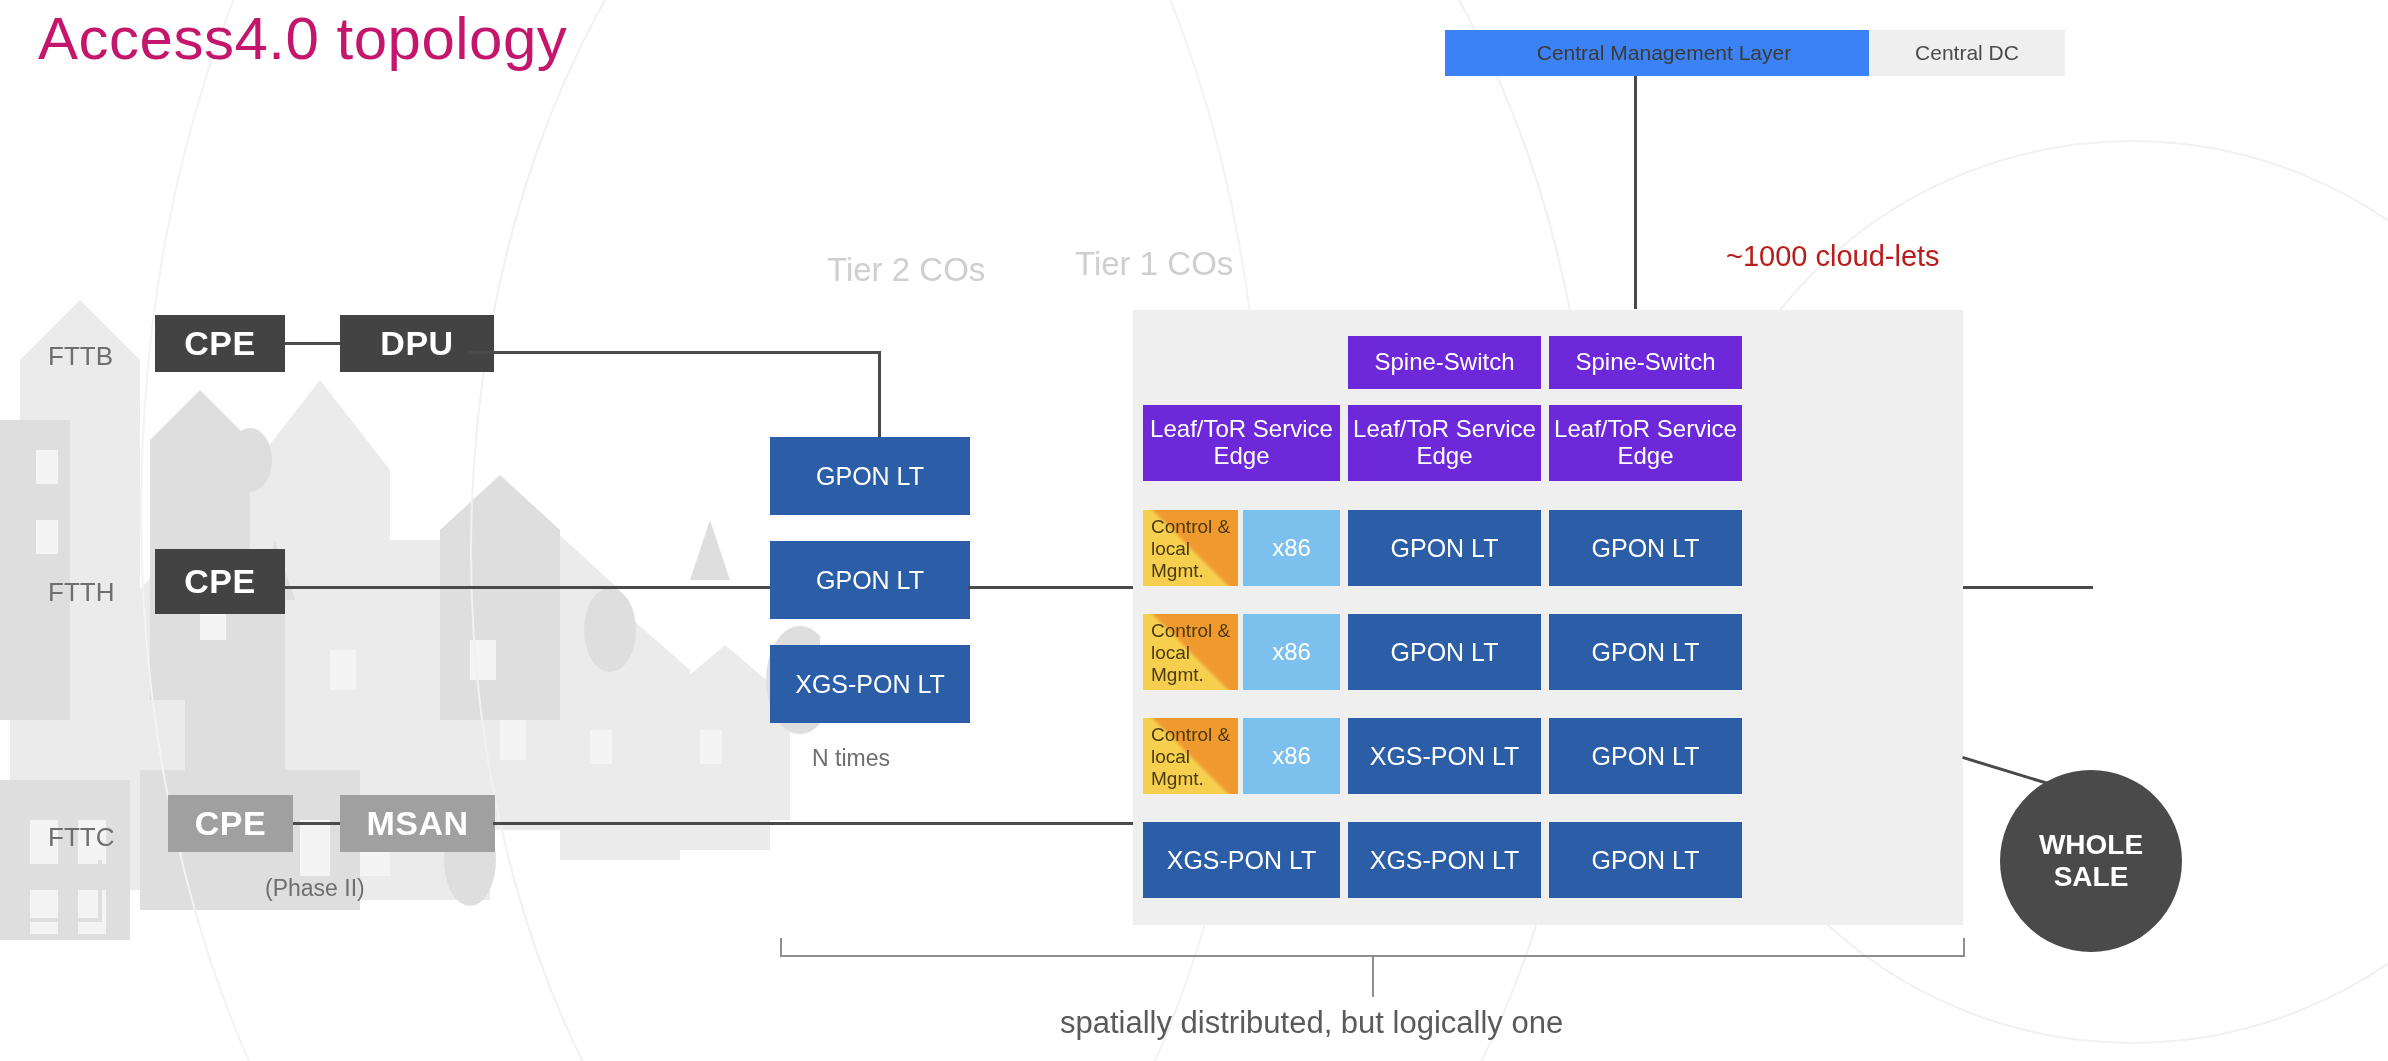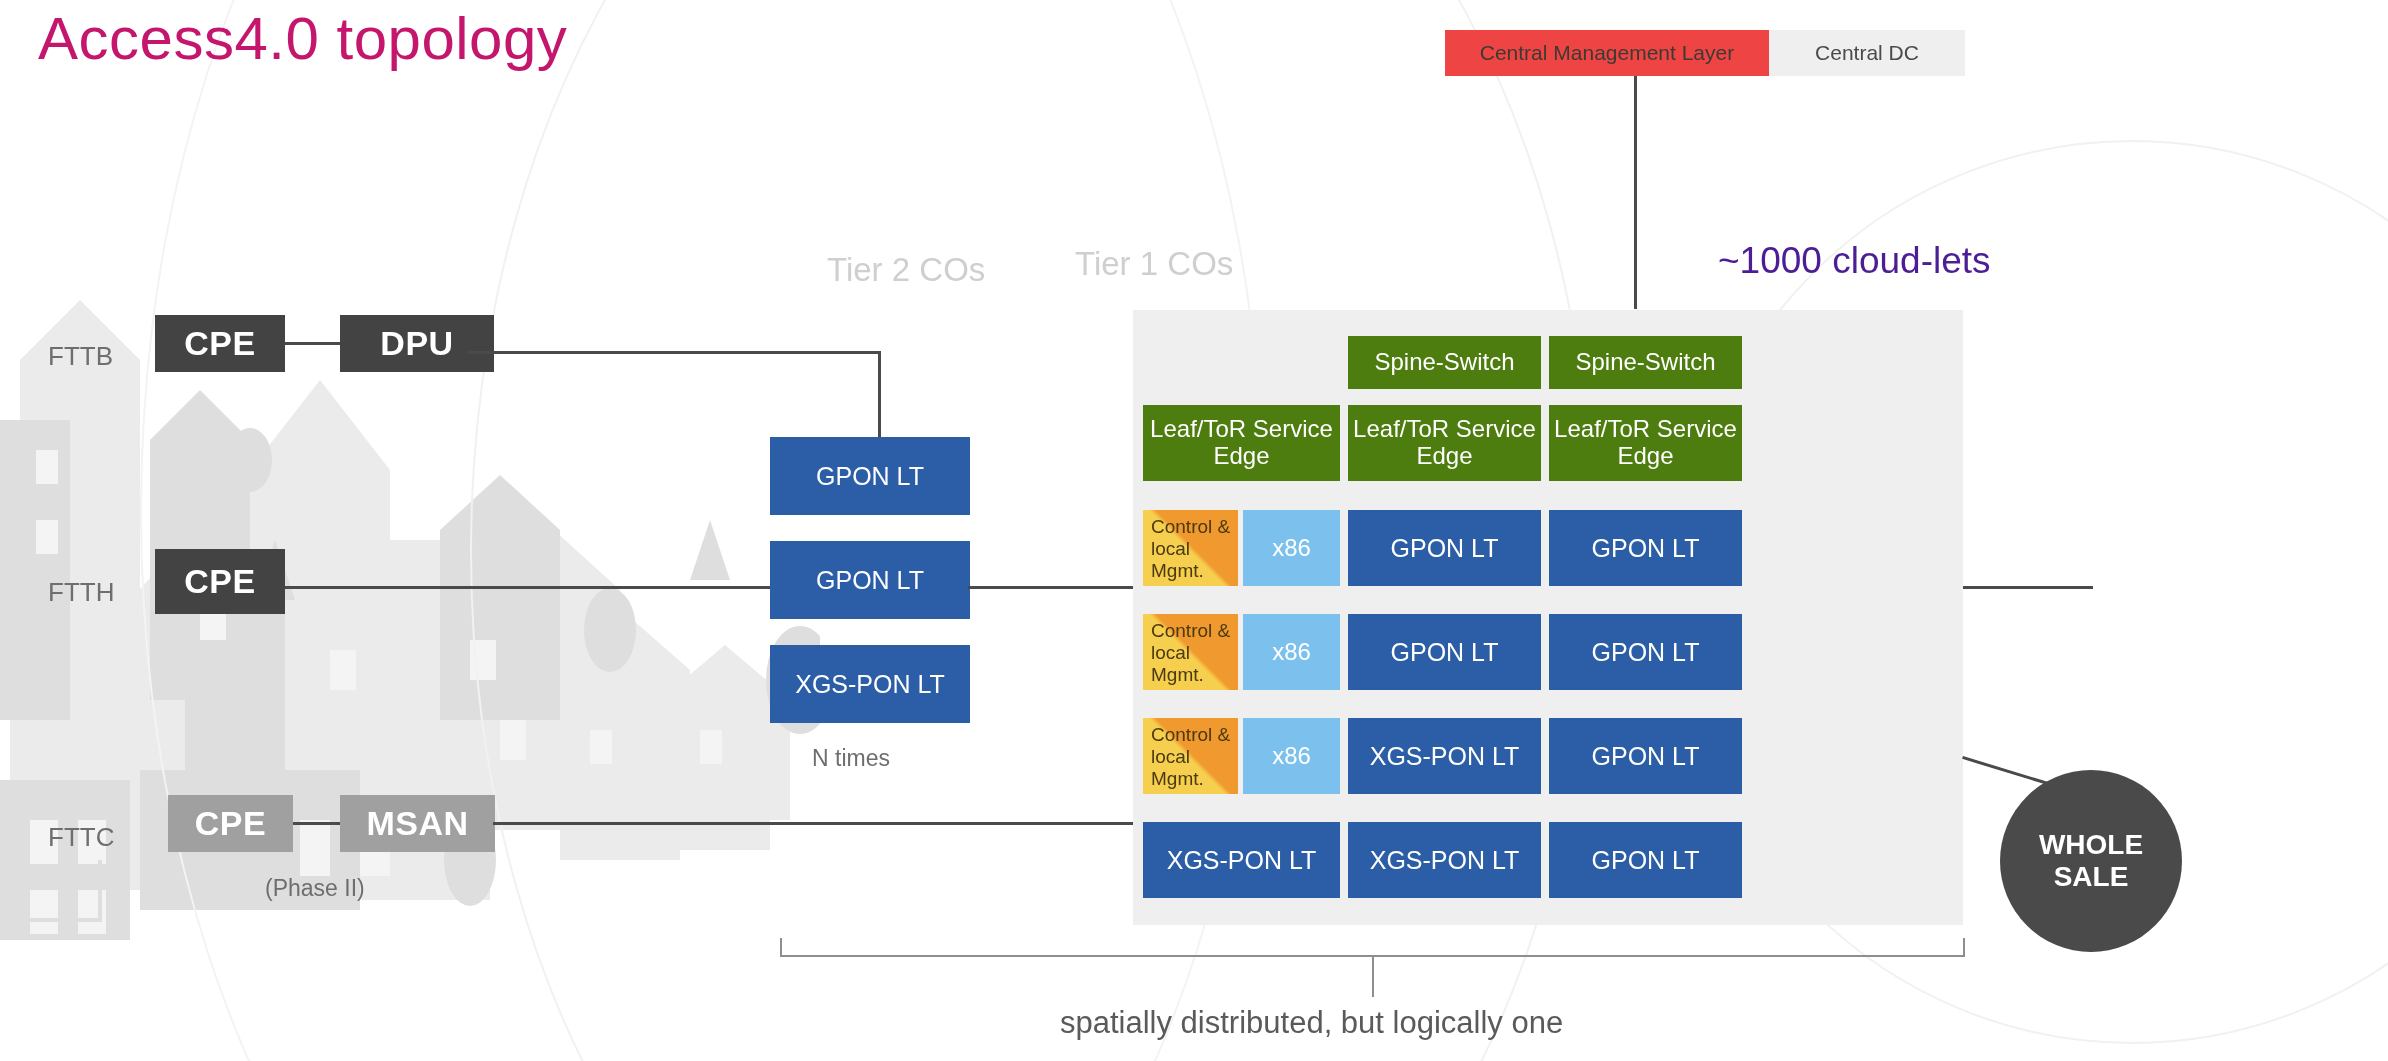--- a/index.html
+++ b/index.html
@@ -21,48 +21,48 @@
     font-size:60px;color:#c4166c;letter-spacing:.5px;
     font-weight:400;white-space:nowrap;
   }
 
   
   .legend{position:absolute;left:1445px;top:30px;display:flex;}
   .legend-chip{
     height:46px;display:flex;align-items:center;justify-content:center;
     font-size:21px;color:#3d3a33;
   }
-  .legend-chip.cml{width:324px;background:#ef4444;}
+  .legend-chip.cml{width:410px;background:#3b82f6;padding-left:14px;}
   .legend-chip.cdc{width:196px;background:#efefef;color:#4b4b4b;}
 
   
   .node{
     position:absolute;display:flex;align-items:center;justify-content:center;
     text-align:center;color:#ffffff;box-sizing:border-box;
   }
   .node.dark{background:#434343;font-weight:bold;font-size:34px;letter-spacing:.5px;}
   .node.mid{background:#a0a0a0;font-weight:bold;font-size:34px;letter-spacing:.5px;}
   .node.blue{background:#2b5ea7;font-size:25px;}
-  .node.teal{background:#4d7c0f;font-size:24px;line-height:1.12;}
+  .node.teal{background:#6d28d9;font-size:24px;line-height:1.12;}
   .node.lblue{background:#7cc1ee;font-size:24px;}
   .node.circle{border-radius:50%;background:#4a4a4a;font-weight:bold;}
 
   
   .ctrl{
     position:absolute;box-sizing:border-box;
     background:linear-gradient(45deg,#f7cf4f 0%,#f7cf4f 48%,#f0992f 52%,#f0992f 100%);
     color:#4a3a10;font-size:19px;line-height:1.16;font-weight:500;
     padding:6px 0 0 8px;
   }
 
   
   .ftt-label{position:absolute;font-size:26px;color:#6e6e6e;}
   .tier-label{position:absolute;font-size:33px;color:#cfcfcf;white-space:nowrap;}
   .caption{position:absolute;font-size:23px;color:#6e6e6e;white-space:nowrap;}
-  .cloudlets{position:absolute;font-size:37px;color:#4c1d95;white-space:nowrap;}
+  .cloudlets{position:absolute;font-size:29px;color:#b91c1c;white-space:nowrap;margin-left:8px;}
   .bottom-caption{position:absolute;font-size:31px;color:#5a5a5a;white-space:nowrap;}
 
   
   .tier1-panel{position:absolute;background:#efefef;}
 
   
   .line-h{position:absolute;background:#4a4a4a;height:3px;}
   .line-v{position:absolute;background:#4a4a4a;width:3px;}
   .line-thin-h{position:absolute;background:#8e8e8e;height:2px;}
   .line-thin-v{position:absolute;background:#8e8e8e;width:2px;}

